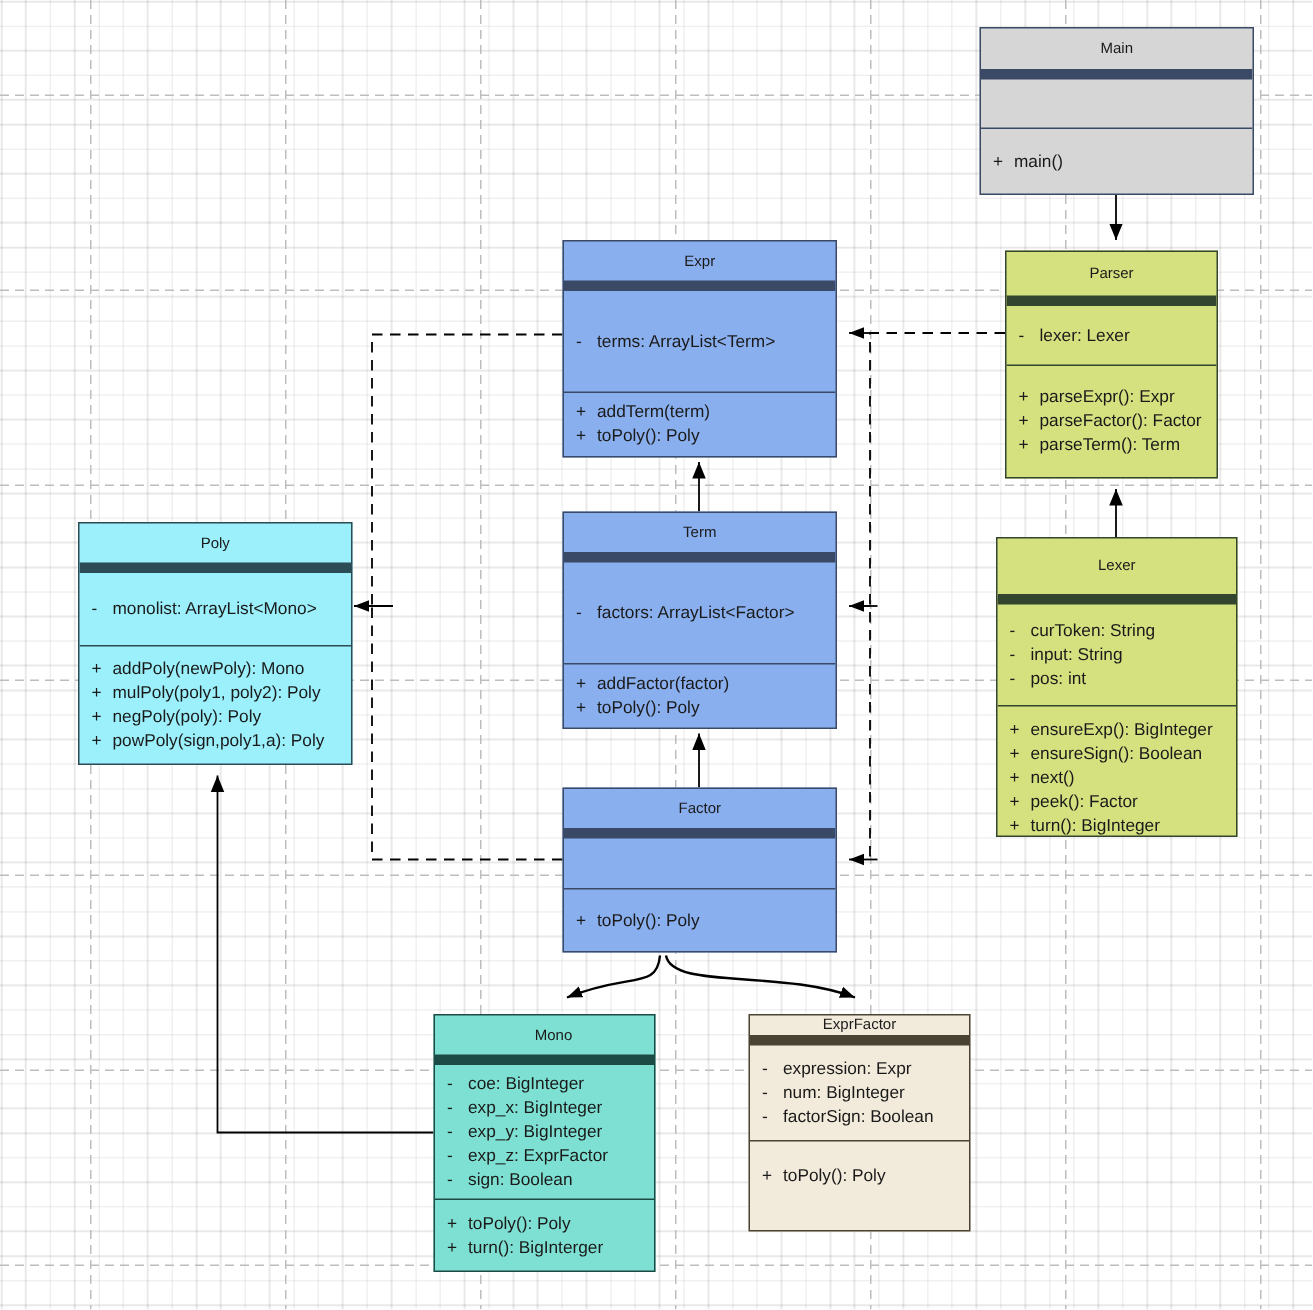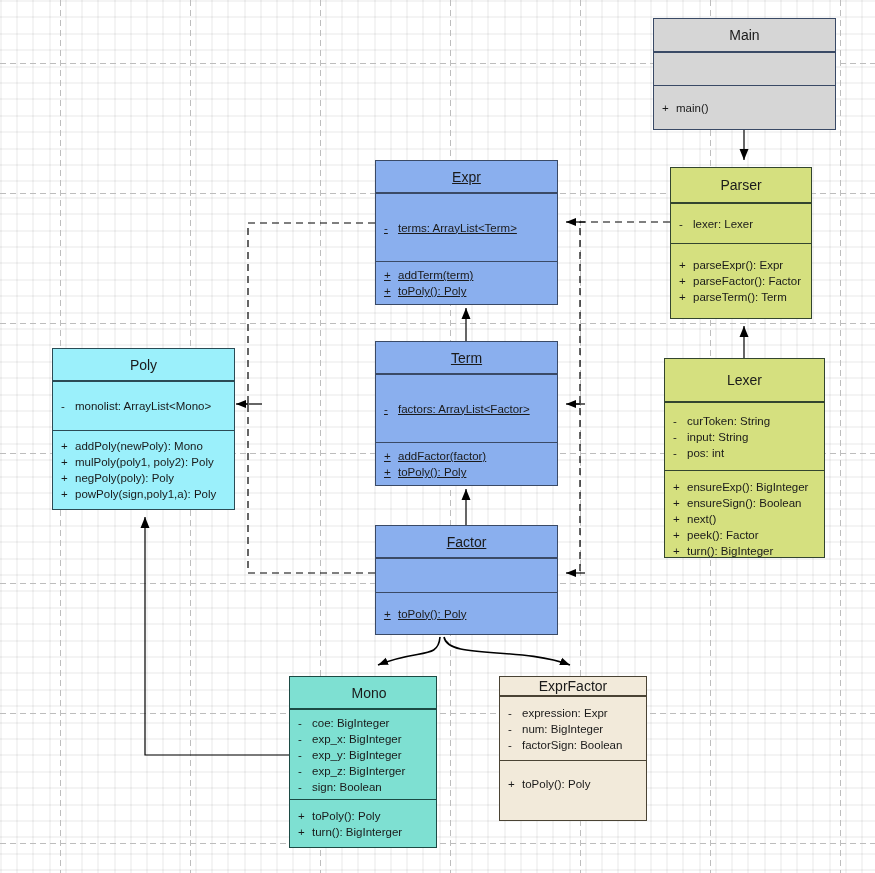--- a/index.html
+++ b/index.html
@@ -43,25 +43,25 @@
     position: absolute;
     box-sizing: border-box;
     border: 1px solid #3a4a66;
     font-size: 11.5px;
     color: #1a1a1a;
     overflow: hidden;
   }
   .uml-title {
     box-sizing: border-box;
     text-align: center;
-    border-bottom: 2px solid #b91c1c;
+    border-bottom: 7px solid #b91c1c;
     display: flex;
     align-items: center;
     justify-content: center;
-    font-size: 14px;
+    font-size: 10px;
   }
   .uml-compartment {
     box-sizing: border-box;
     padding: 0;
     display: flex;
     flex-direction: column;
     justify-content: center;
   }
   .uml-compartment.attrs {
     border-bottom: 1px solid #3a4a66;
@@ -78,21 +78,21 @@
     display: inline-block;
     width: 14px;
     flex: 0 0 14px;
     text-align: left;
   }
   .uml-text { display: inline-block; }
 
   
   .theme-grey   { background: #d6d6d6; }
   .theme-green  { background: #d5e07f; }
-  .theme-blue   { background: #8aafee; text-decoration: underline; }
+  .theme-blue   { background: #8aafee; }
   .theme-cyan   { background: #9bf0fb; }
   .theme-teal   { background: #7ee0d2; }
   .theme-beige  { background: #f2eada; }
 
   .theme-grey  .uml-title, .theme-grey  .uml-compartment.attrs { border-color:#3a4a66; }
   .theme-green .uml-title, .theme-green .uml-compartment.attrs { border-color:#33452f; }
   .theme-blue  .uml-title, .theme-blue  .uml-compartment.attrs { border-color:#3a4a66; }
   .theme-cyan  .uml-title, .theme-cyan  .uml-compartment.attrs { border-color:#2b4b55; }
   .theme-teal  .uml-title, .theme-teal  .uml-compartment.attrs { border-color:#1c4a44; }
   .theme-beige .uml-title, .theme-beige .uml-compartment.attrs { border-color:#4a4334; }
@@ -348,21 +348,21 @@
           <div class="uml-row">
             <span class="uml-vis">-</span>
             <span class="uml-text">exp_x: BigInteger</span>
           </div>
           <div class="uml-row">
             <span class="uml-vis">-</span>
             <span class="uml-text">exp_y: BigInteger</span>
           </div>
           <div class="uml-row">
             <span class="uml-vis">-</span>
-            <span class="uml-text">exp_z: BigInterger</span>
+            <span class="uml-text">exp_z: ExprFactor</span>
           </div>
           <div class="uml-row">
             <span class="uml-vis">-</span>
             <span class="uml-text">sign: Boolean</span>
           </div>
         </div>
         <div class="uml-compartment methods" style="height: 47px;">
           <div class="uml-row">
             <span class="uml-vis">+</span>
             <span class="uml-text">toPoly(): Poly</span>

